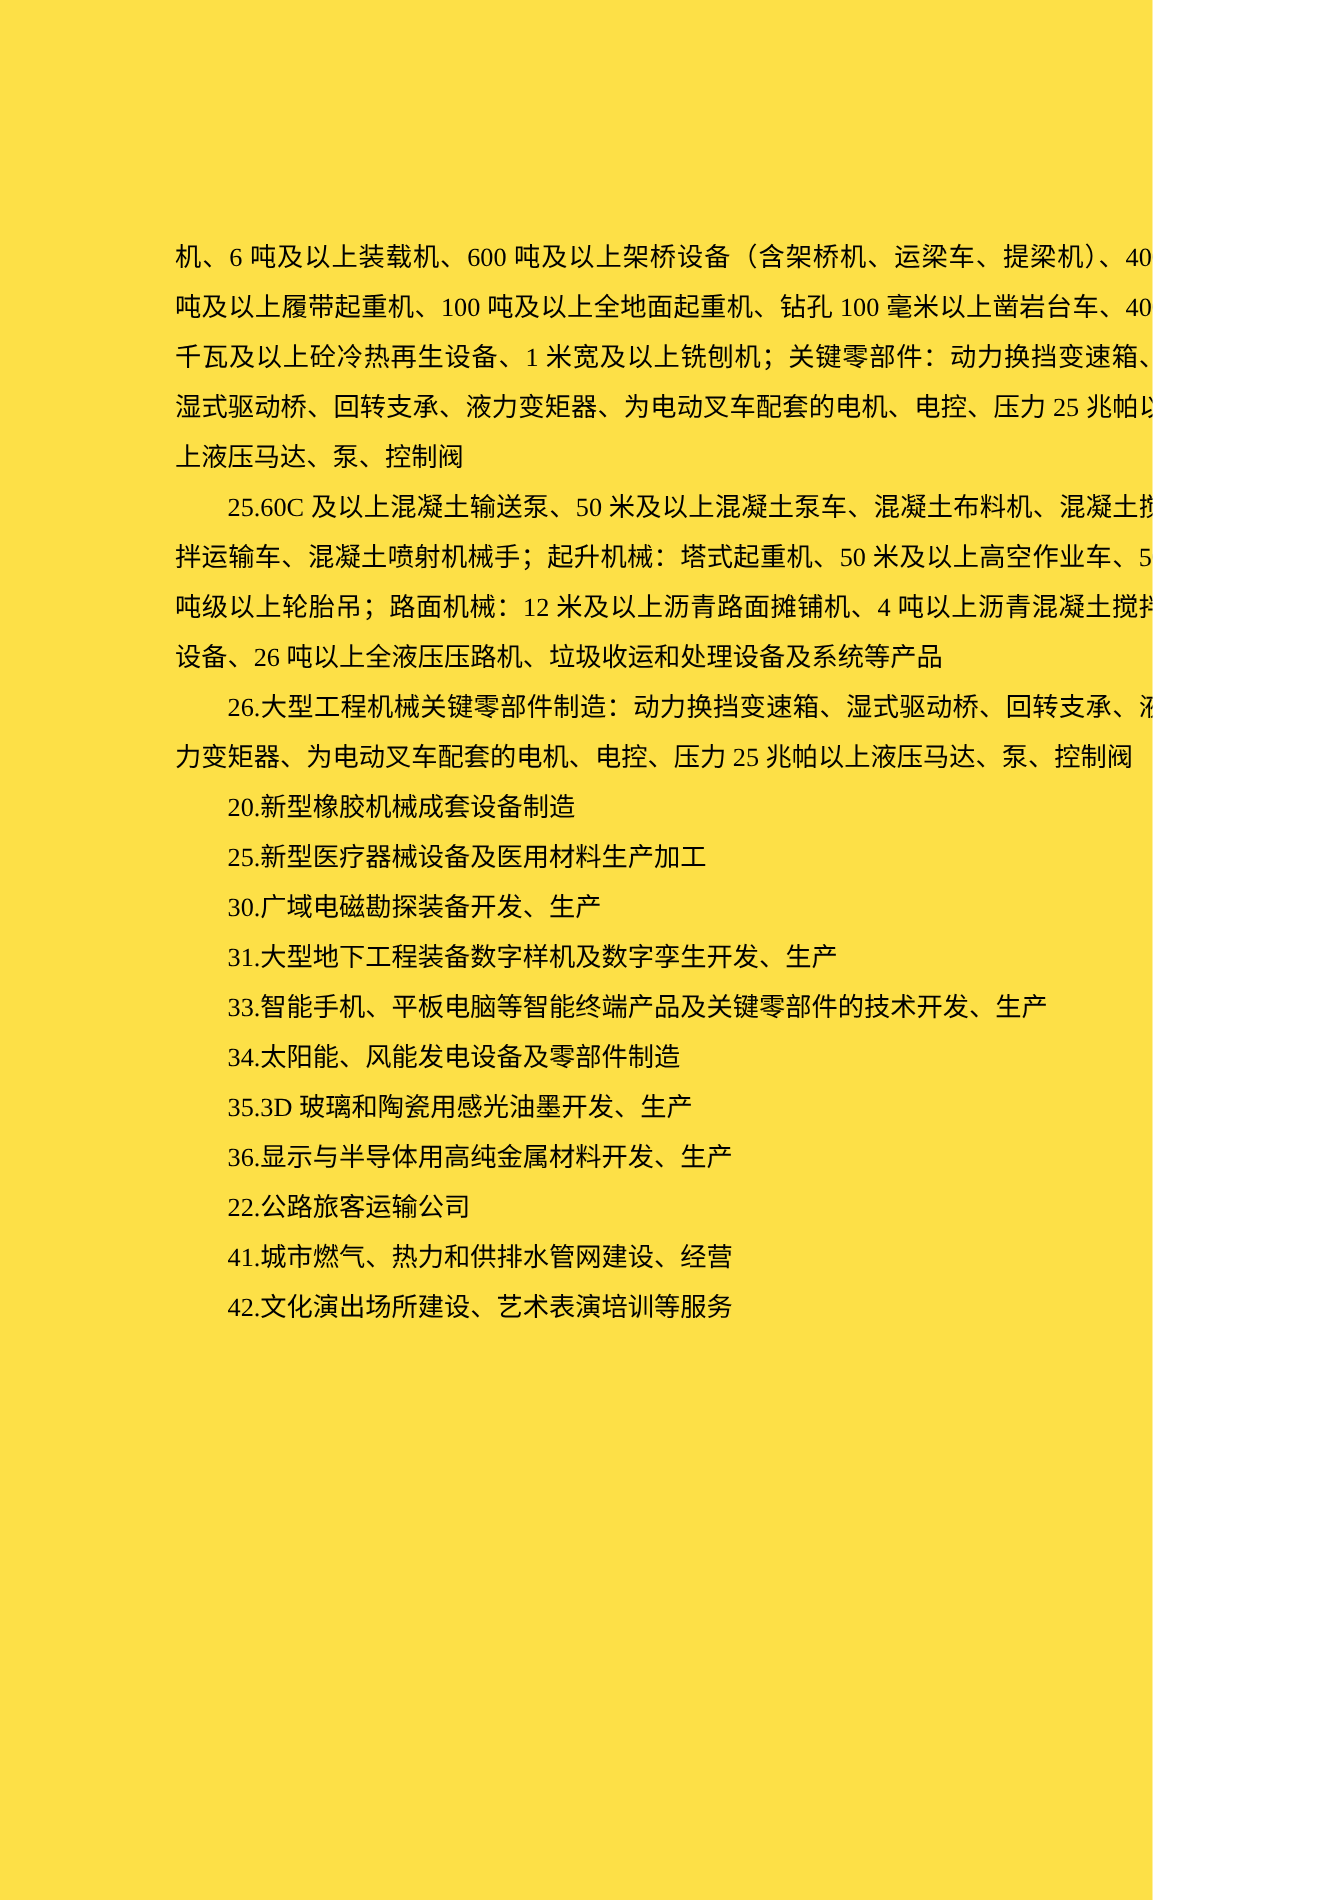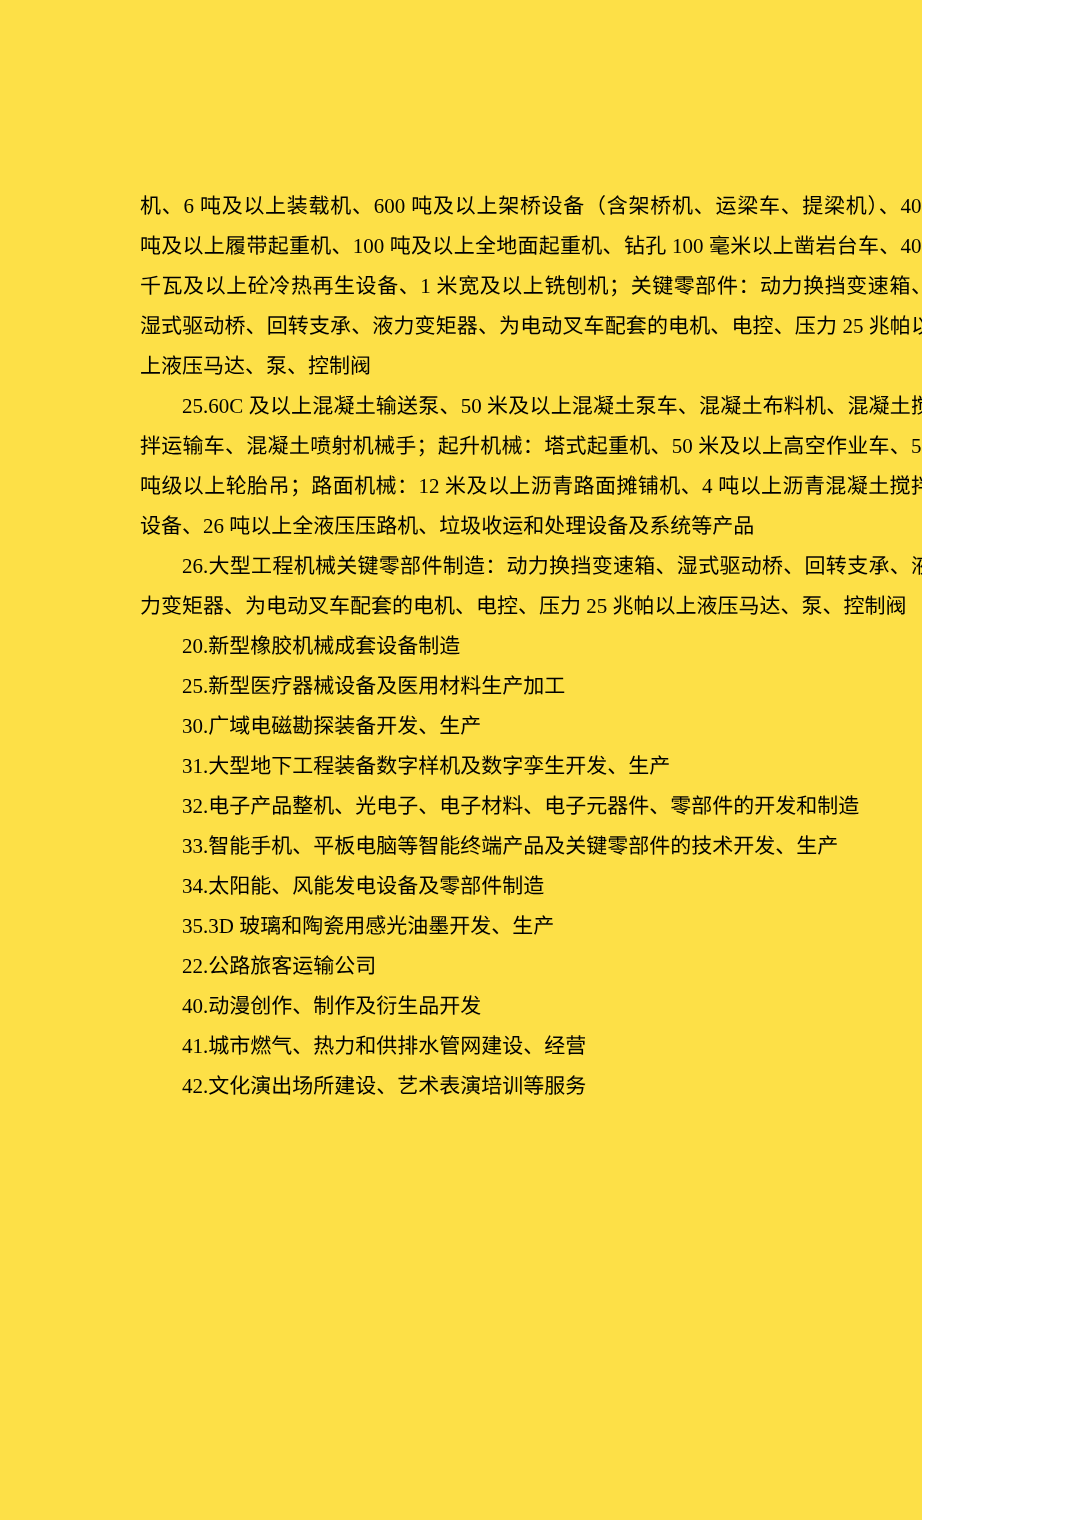--- a/index.html
+++ b/index.html
@@ -40,22 +40,21 @@
 
 <div class="page">
   <div class="doc-body">
     <p class="para continuation">机、6 吨及以上装载机、600 吨及以上架桥设备（含架桥机、运梁车、提梁机）、400 吨及以上履带起重机、100 吨及以上全地面起重机、钻孔 100 毫米以上凿岩台车、400 千瓦及以上砼冷热再生设备、1 米宽及以上铣刨机；关键零部件：动力换挡变速箱、湿式驱动桥、回转支承、液力变矩器、为电动叉车配套的电机、电控、压力 25 兆帕以上液压马达、泵、控制阀</p>
     <p class="para">25.60C 及以上混凝土输送泵、50 米及以上混凝土泵车、混凝土布料机、混凝土搅拌运输车、混凝土喷射机械手；起升机械：塔式起重机、50 米及以上高空作业车、50 吨级以上轮胎吊；路面机械：12 米及以上沥青路面摊铺机、4 吨以上沥青混凝土搅拌设备、26 吨以上全液压压路机、垃圾收运和处理设备及系统等产品</p>
     <p class="para">26.大型工程机械关键零部件制造：动力换挡变速箱、湿式驱动桥、回转支承、液力变矩器、为电动叉车配套的电机、电控、压力 25 兆帕以上液压马达、泵、控制阀</p>
     <p class="para">20.新型橡胶机械成套设备制造</p>
     <p class="para">25.新型医疗器械设备及医用材料生产加工</p>
     <p class="para">30.广域电磁勘探装备开发、生产</p>
     <p class="para">31.大型地下工程装备数字样机及数字孪生开发、生产</p>
-    <p class="para">32.电子产品整机、光电子、电子材料、电子元器件、零部件的开发和制造</p>
     <p class="para">33.智能手机、平板电脑等智能终端产品及关键零部件的技术开发、生产</p>
     <p class="para">34.太阳能、风能发电设备及零部件制造</p>
     <p class="para">35.3D 玻璃和陶瓷用感光油墨开发、生产</p>
+    <p class="para">36.显示与半导体用高纯金属材料开发、生产</p>
     <p class="para">22.公路旅客运输公司</p>
-    <p class="para">40.动漫创作、制作及衍生品开发</p>
     <p class="para">41.城市燃气、热力和供排水管网建设、经营</p>
     <p class="para">42.文化演出场所建设、艺术表演培训等服务</p>
   </div>
 </div>
 
 </body></html>

